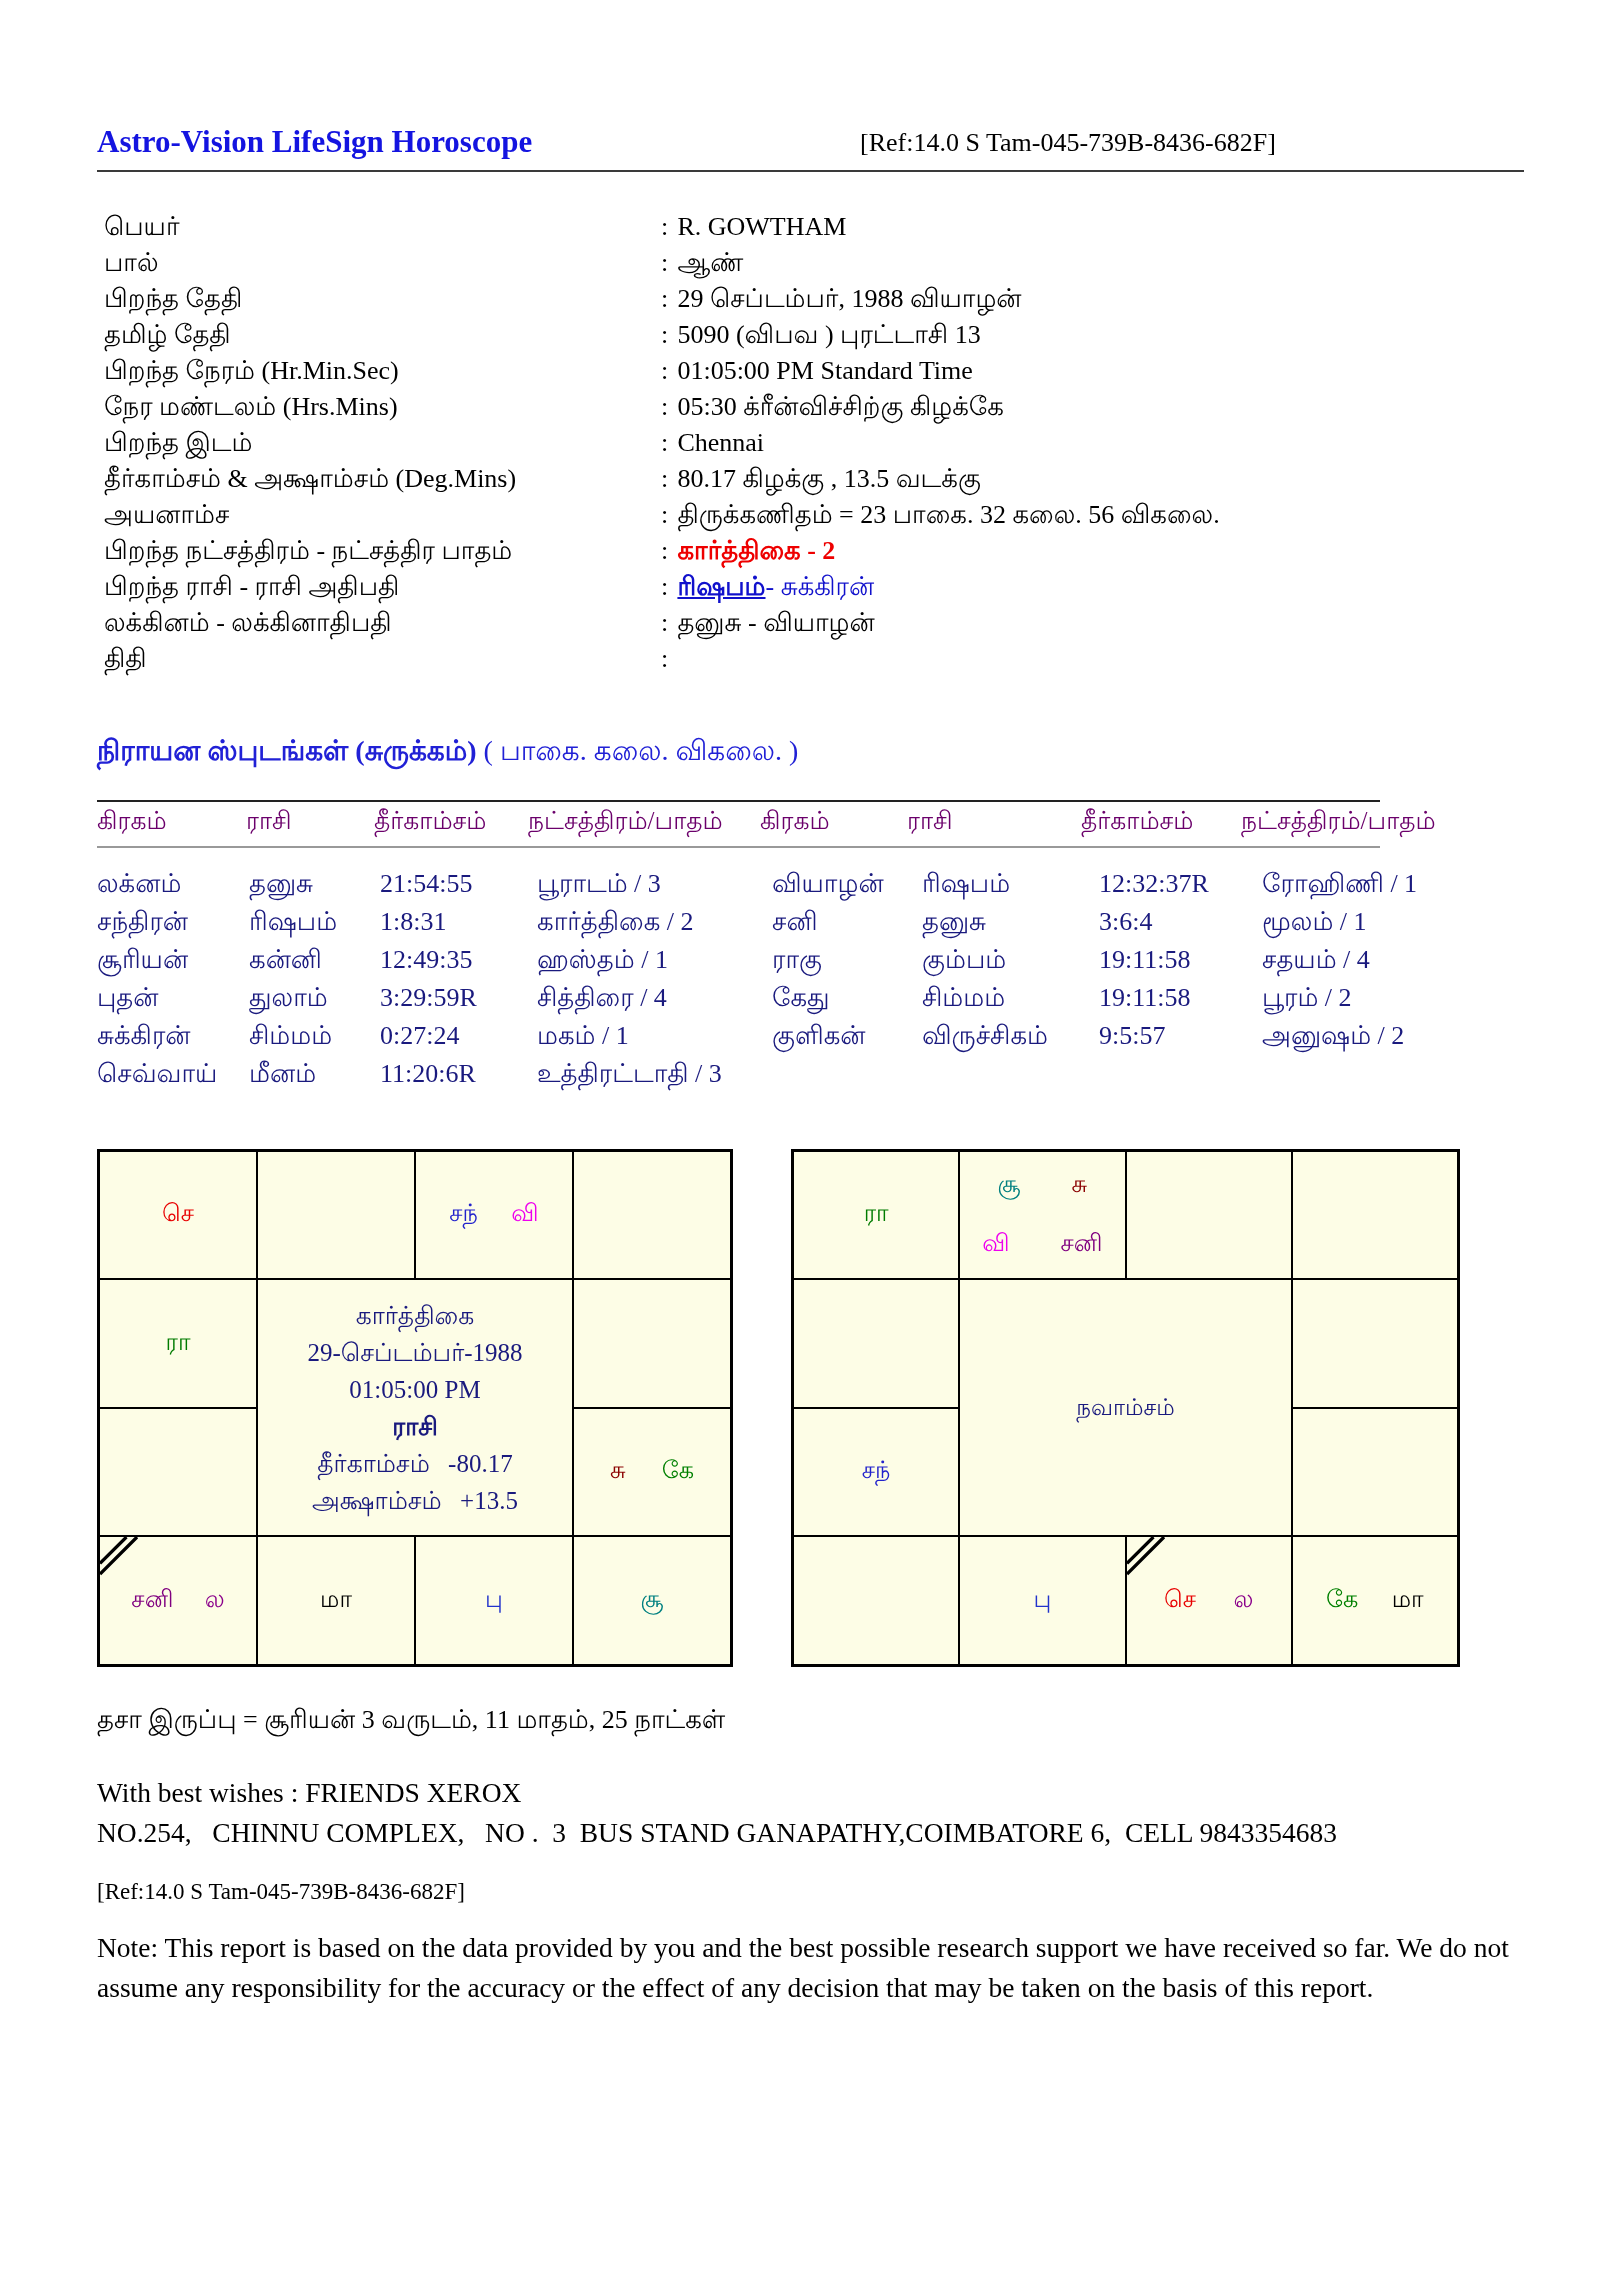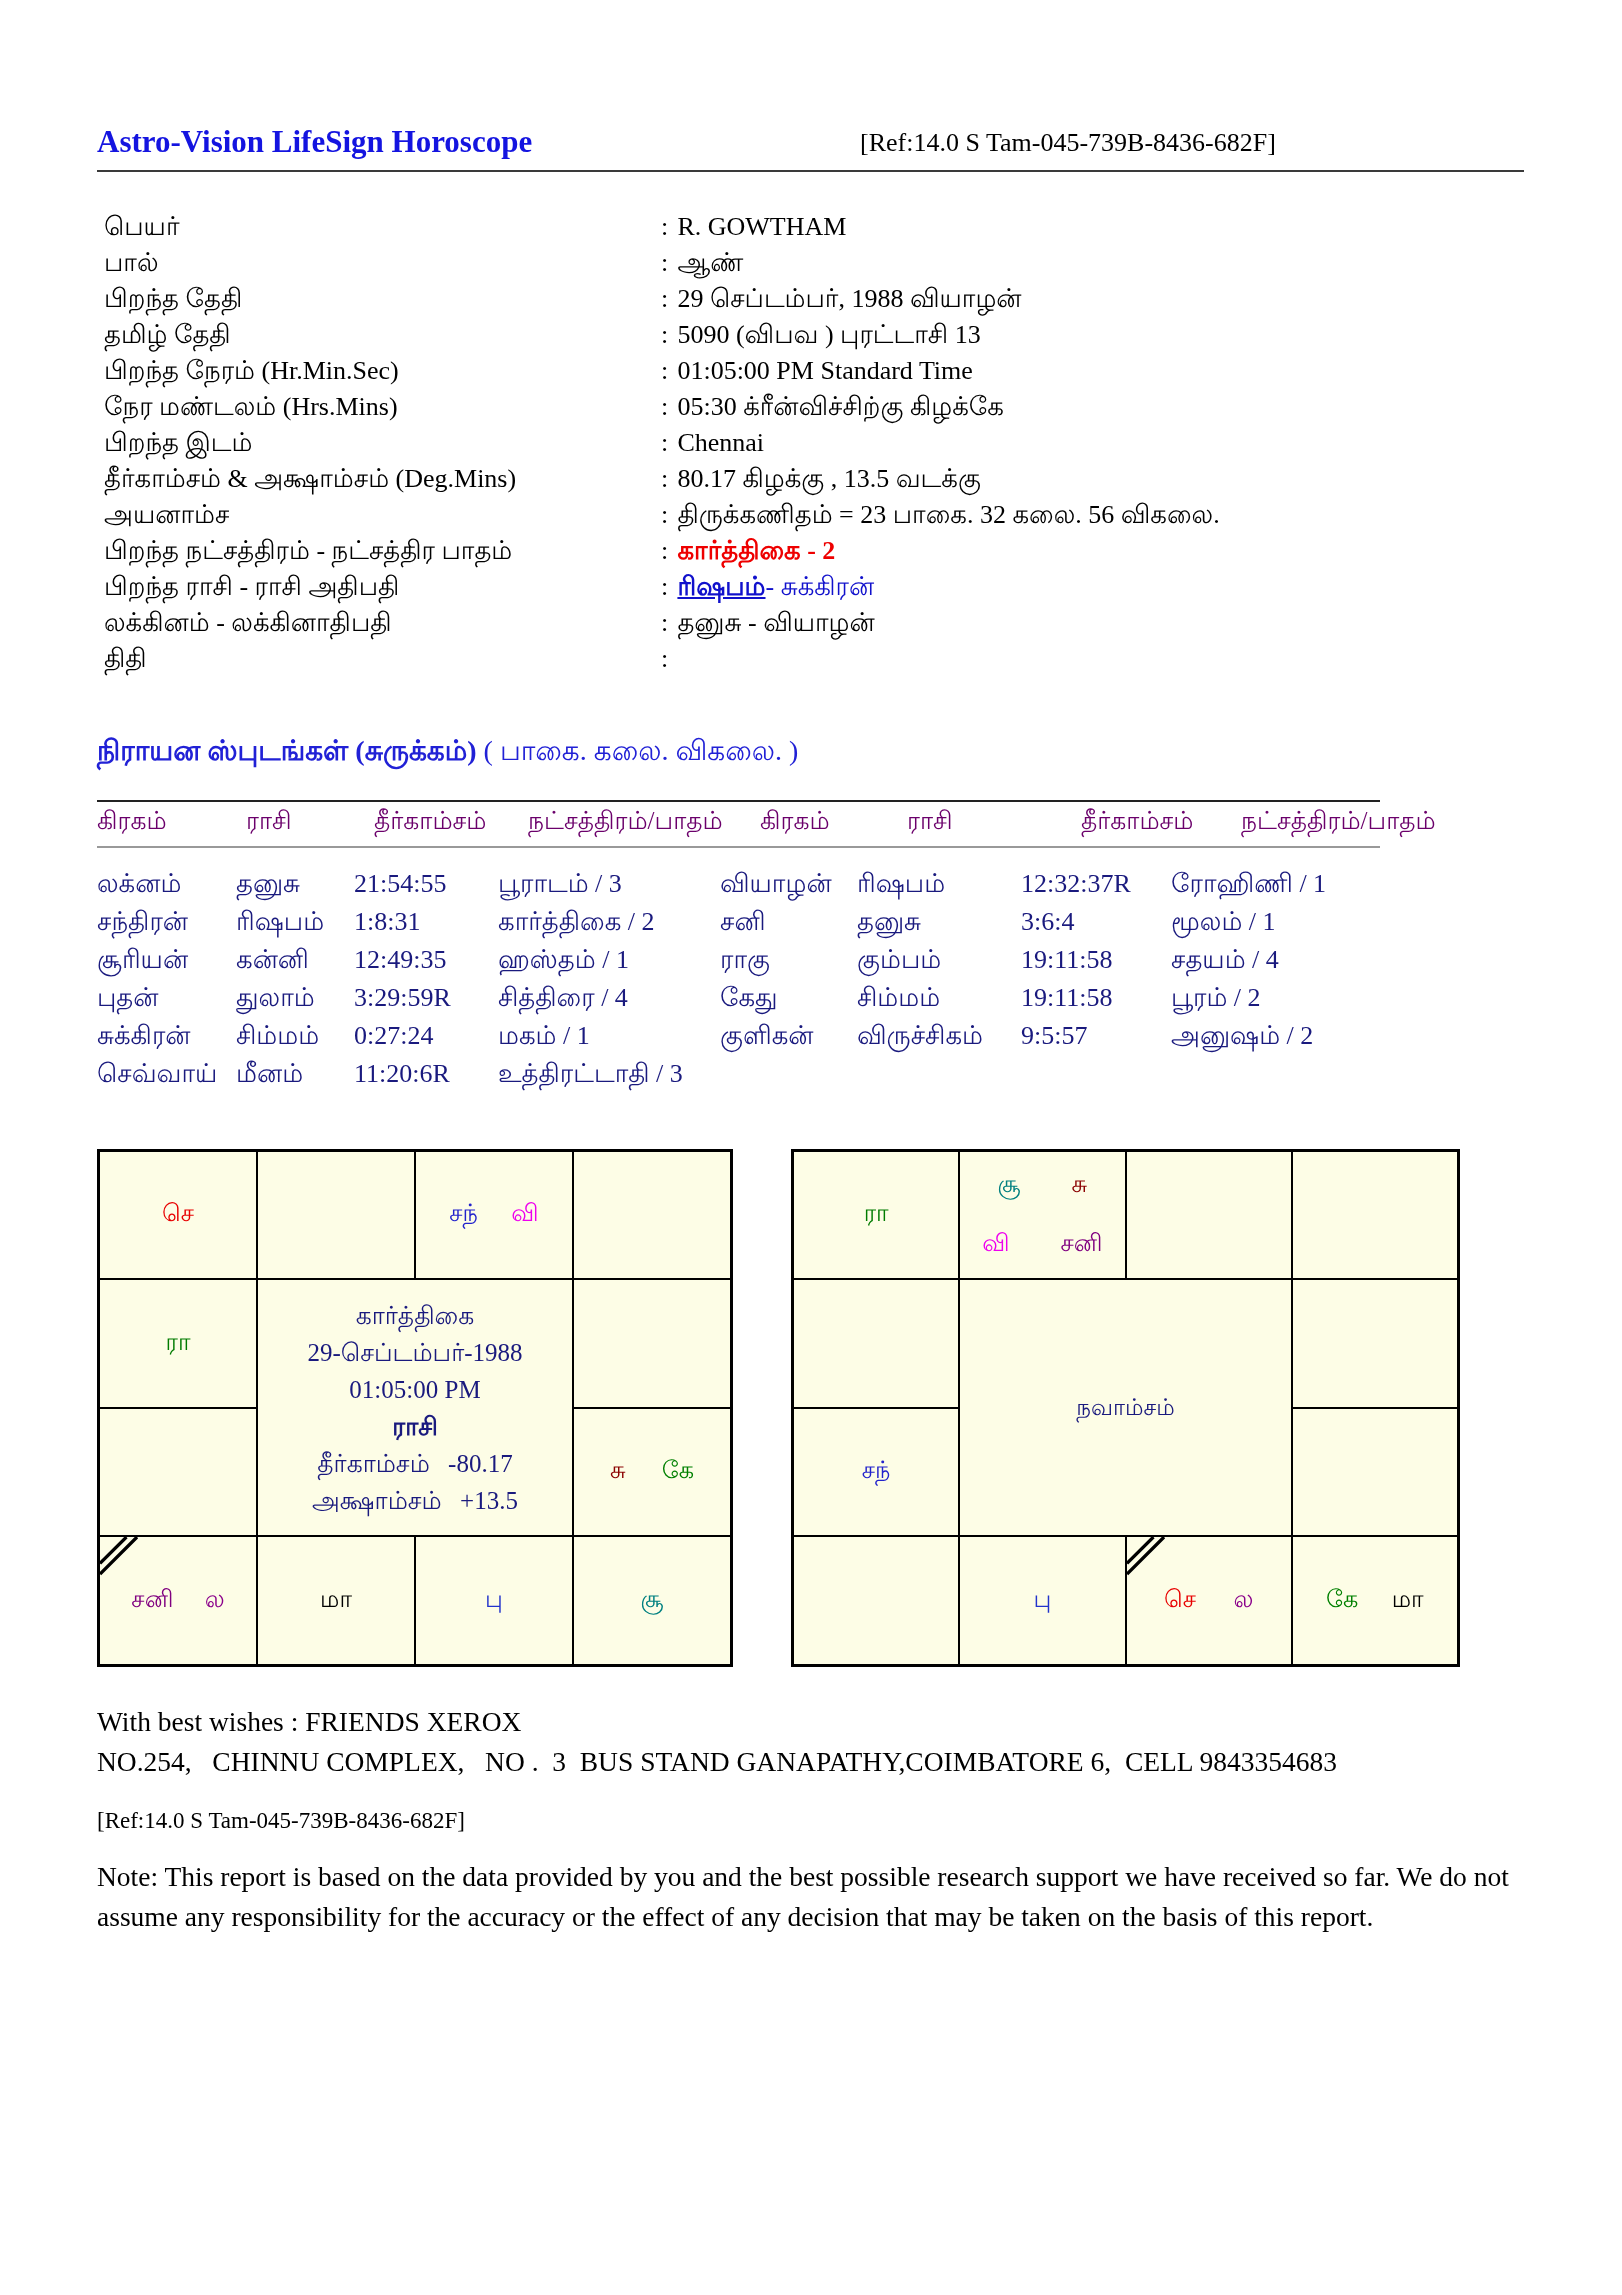--- a/index.html
+++ b/index.html
@@ -27,21 +27,21 @@
   
   .section-title{margin-top:58px;font-size:28px;color:var(--section-blue);}
   .section-title .b{font-weight:bold;}
 
   
   .ptable{margin-top:30px;width:1283px;}
   .t-grid{display:grid;grid-template-columns:139px 118px 144px 222px 137px 164px 150px 209px;}
   .t-head{border-top:2px solid #222;border-bottom:2.6px solid #999;
     padding:5.2px 0 7.9px;color:var(--table-header-purple);font-size:25px;gap:10px;}
   .t-body{margin-top:17px;}
-  .t-row{font-size:26px;color:var(--navy);line-height:38px;}
+  .t-row{font-size:26px;color:var(--navy);line-height:38px;gap:13px;}
 
   
   .charts{margin-top:56px;display:flex;gap:58px;}
   .chart{box-sizing:border-box;height:518px;background:#000;border:3.9px solid #000;
     display:grid;grid-template-columns:repeat(4,1fr);grid-template-rows:repeat(4,1fr);gap:2px;}
   .chart.rasi{width:636px;}
   .chart.nava{width:669px;}
   .cell{background:var(--chart-bg);position:relative;display:flex;align-items:center;
     justify-content:space-evenly;font-size:24px;}
   .cell.center{grid-column:2/4;grid-row:2/4;flex-direction:column;justify-content:center;
@@ -313,19 +313,20 @@
         <span class="pl-mars">செ</span>
         <span class="pl-lagna">ல</span>
       </div>
       <div class="cell" style="grid-area:4/4">
         <span class="pl-ketu">கே</span>
         <span class="pl-mandhi">மா</span>
       </div>
     </div>
   </div>
 
+  <div class="dasa">தசா இருப்பு = சூரியன் 3 வருடம், 11 மாதம், 25 நாட்கள்</div>
   <div class="wishes">With best wishes : FRIENDS XEROX</div>
   <div class="address">NO.254,   CHINNU COMPLEX,   NO .  3  BUS STAND GANAPATHY,COIMBATORE 6,  CELL 9843354683</div>
   <div class="ref-footer">[Ref:14.0 S Tam-045-739B-8436-682F]</div>
   <div class="note">Note: This report is based on the data provided by you and the best possible research support we have received so far. We do not assume any responsibility for the accuracy or the effect of any decision that may be taken on the basis of this report.</div>
 
 </div>
 
 
 </body></html>

